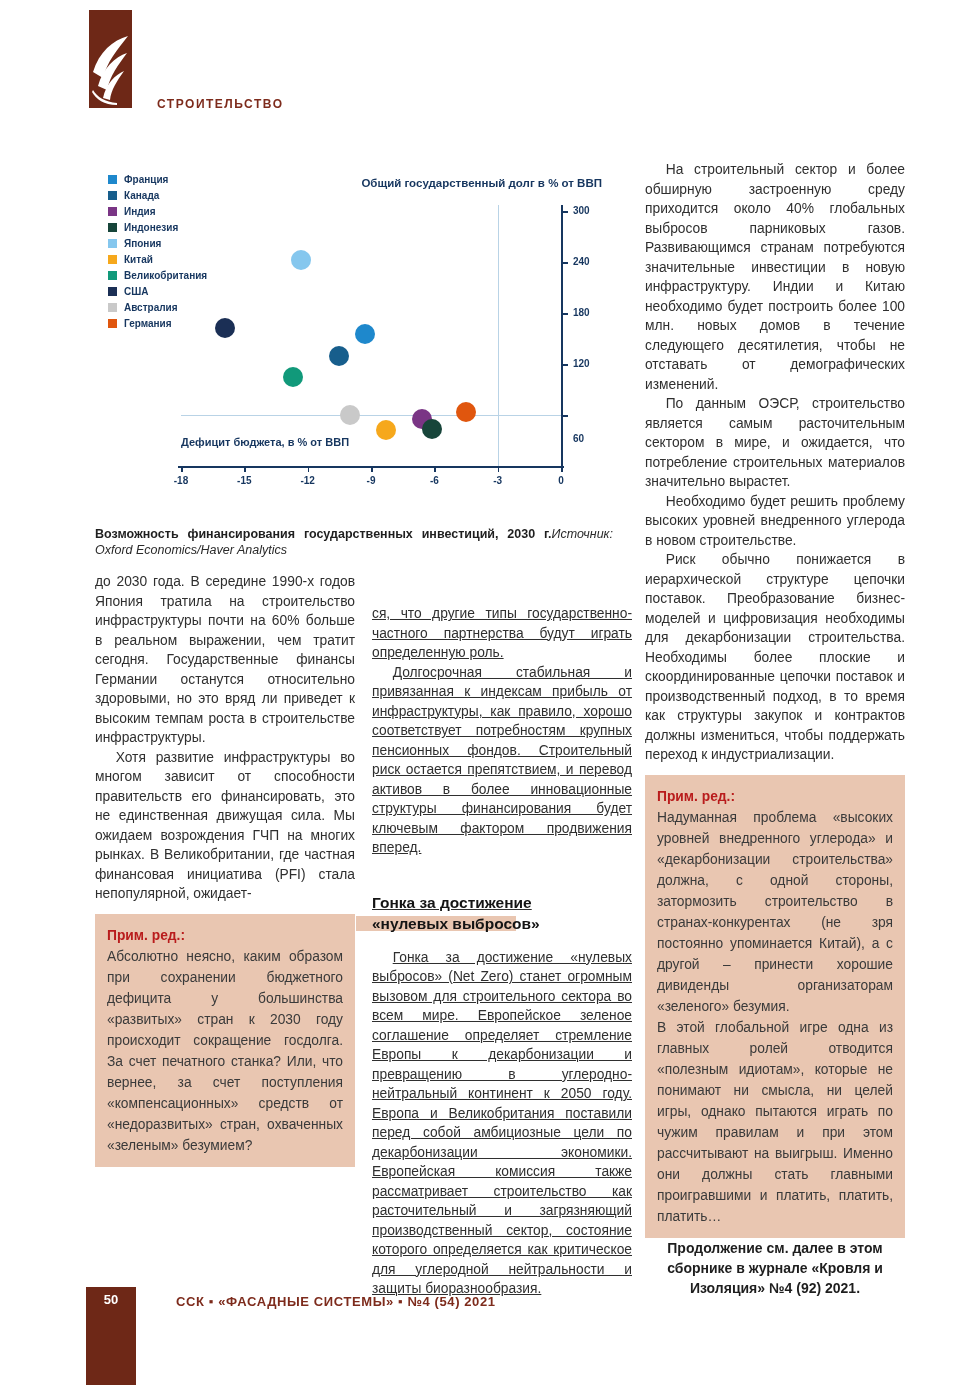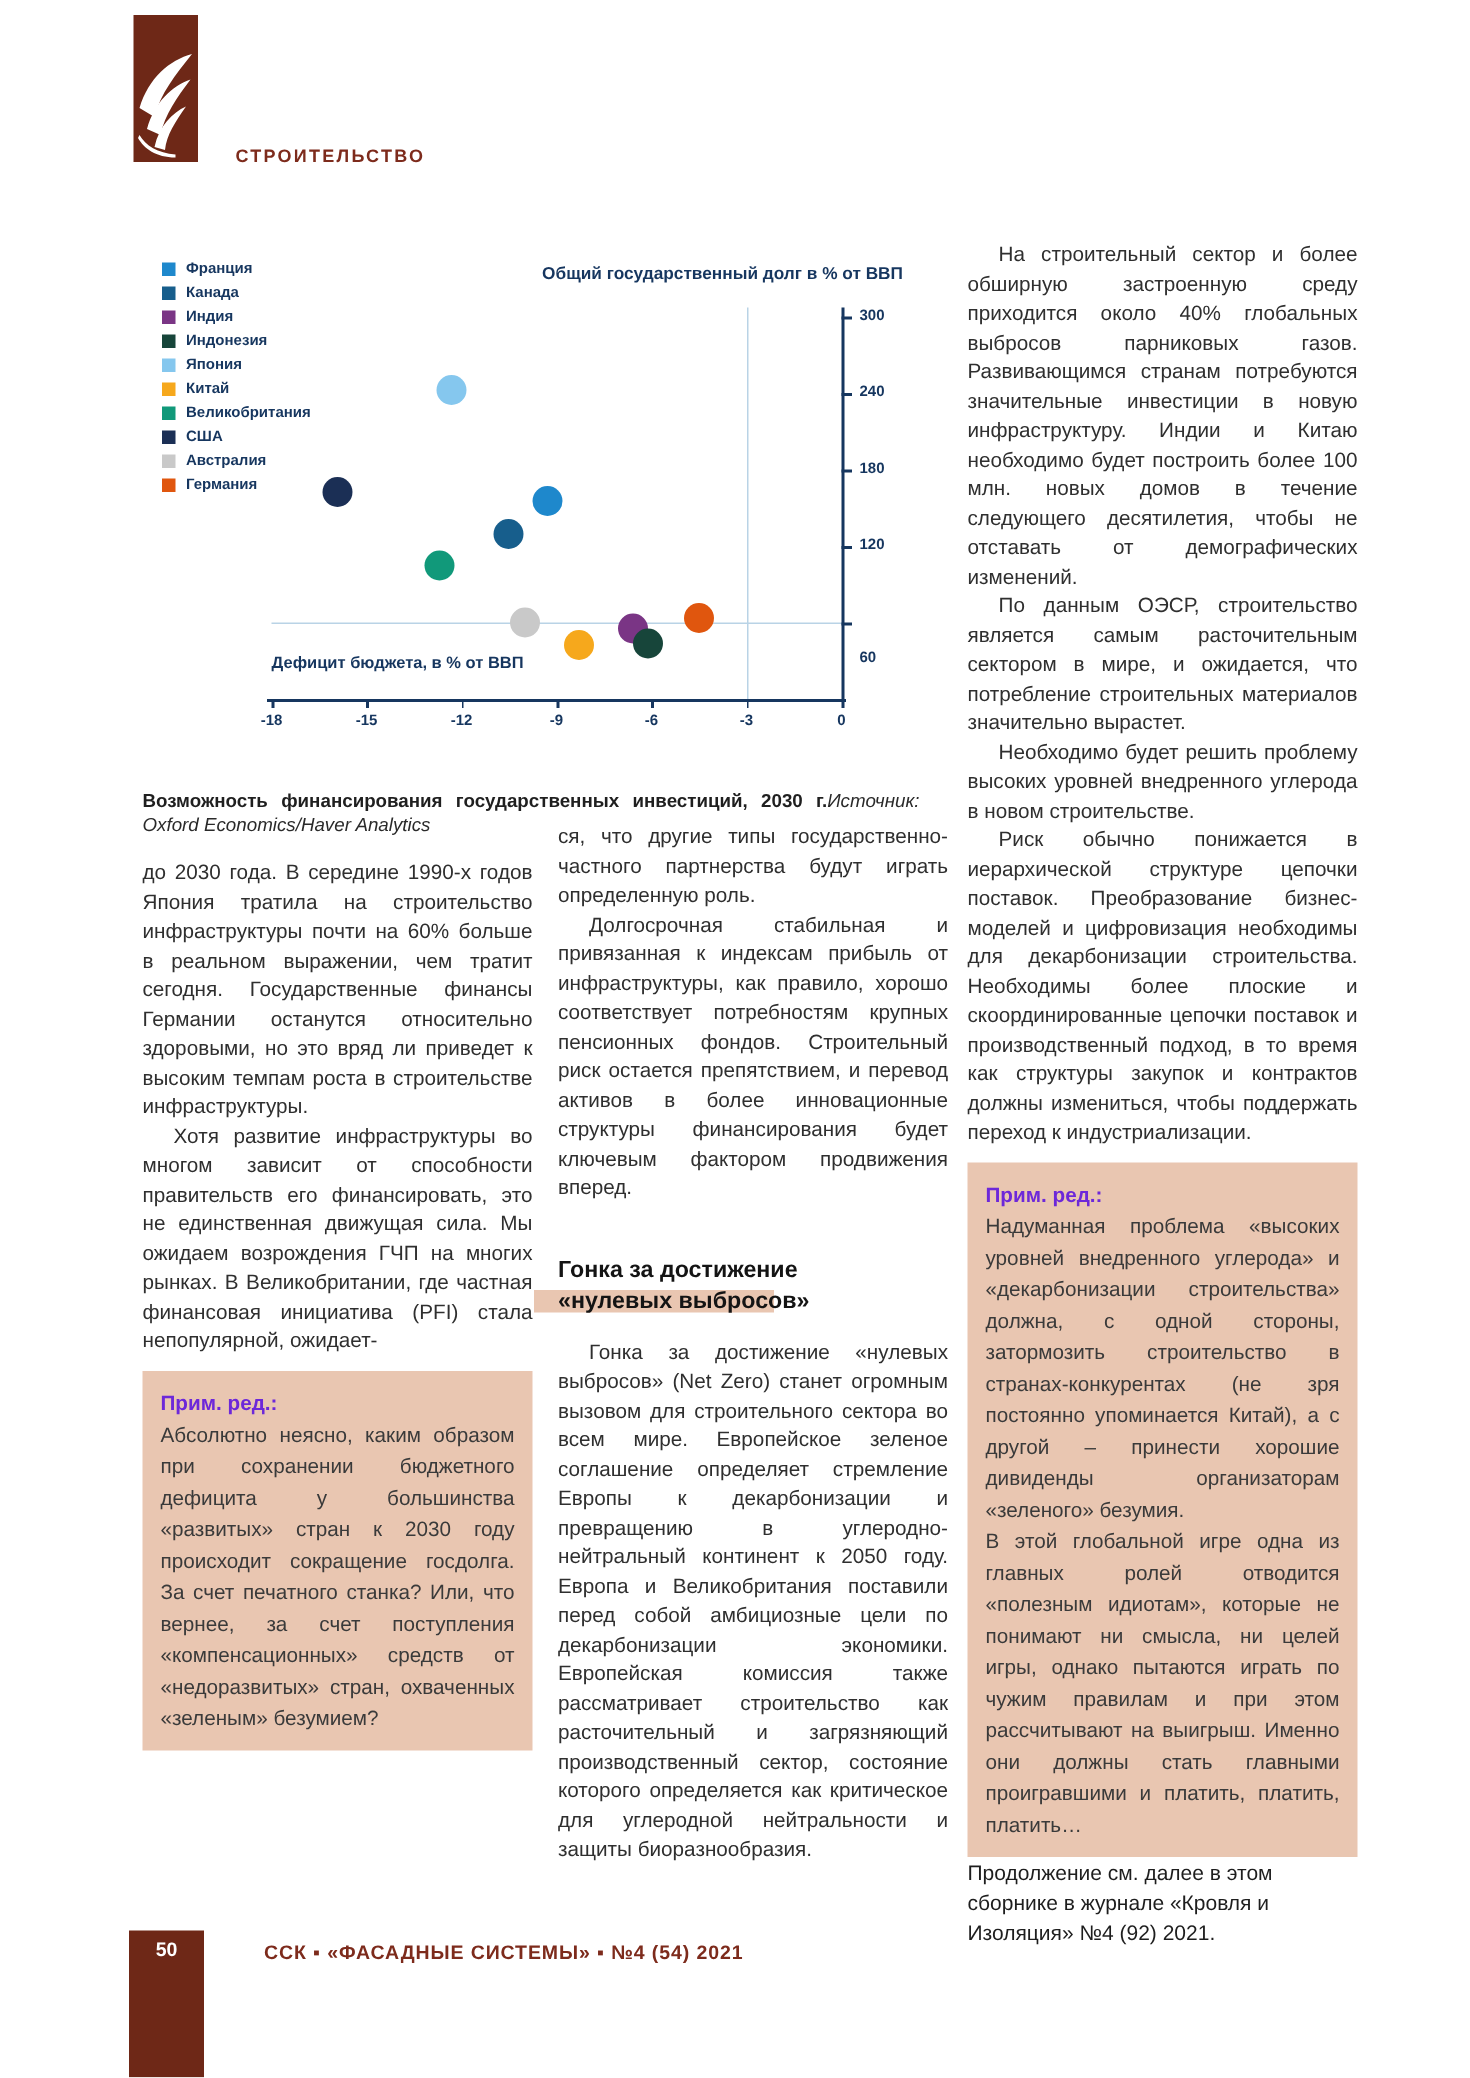--- a/index.html
+++ b/index.html
@@ -30,35 +30,35 @@
   
   .caption{position:absolute;left:95px;top:526px;width:518px;font-size:12.5px;
     line-height:16px;text-align:justify;color:#1f1f1f;}
   .caption .b{font-weight:700;}
   .caption .i{font-style:italic;color:#2a2a2a;}
   
   .col{position:absolute;width:260px;font-size:13.8px;line-height:19.5px;text-align:justify;}
   .col p{margin:0;}
   .col .ind{text-indent:1.5em;}
   .col1{left:95px;top:572px;}
-  .col2{left:372px;top:548px;}
+  .col2{left:372px;top:604px;text-decoration:underline;}
   .col3{left:645px;top:160px;}
   
   .note{background:#e9c6b1;padding:11px 12px;margin-top:10px;color:#3a3a3a;
     font-size:13.8px;line-height:21px;text-align:justify;}
-  .note .nt{font-weight:700;color:#6d28d9;}
+  .note .nt{font-weight:700;color:#b91c1c;}
   .note p{margin:0;}
   
   .h-block{position:relative;z-index:0;margin:34px 0 14px 0;font-weight:700;
     font-size:15.5px;line-height:21px;color:#141414;text-align:left;}
   .h-line2{position:relative;display:inline-block;}
   .h-line2::before{content:"";position:absolute;left:-16px;top:3px;width:160px;height:15px;
     background:#e9c6b1;z-index:-1;}
   
-  .closing{margin-top:18px;font-weight:400;text-align:left;font-size:14px;line-height:20px;color:#1e1e1e;}
+  .closing{margin-top:18px;font-weight:700;text-align:center;font-size:14px;line-height:20px;color:#1e1e1e;}
   
   .pagenum-block{position:absolute;left:86px;top:1287px;width:50px;height:98px;background:#6e2817;}
   .pagenum{display:block;text-align:center;padding-top:5px;color:#ffffff;font-weight:700;font-size:13px;}
   .imprint{position:absolute;left:176px;top:1294px;font-size:13px;font-weight:600;
     letter-spacing:0.6px;color:#7d2b1c;}
 </style>
 </head>
 <body>
 
 <div class="page">

